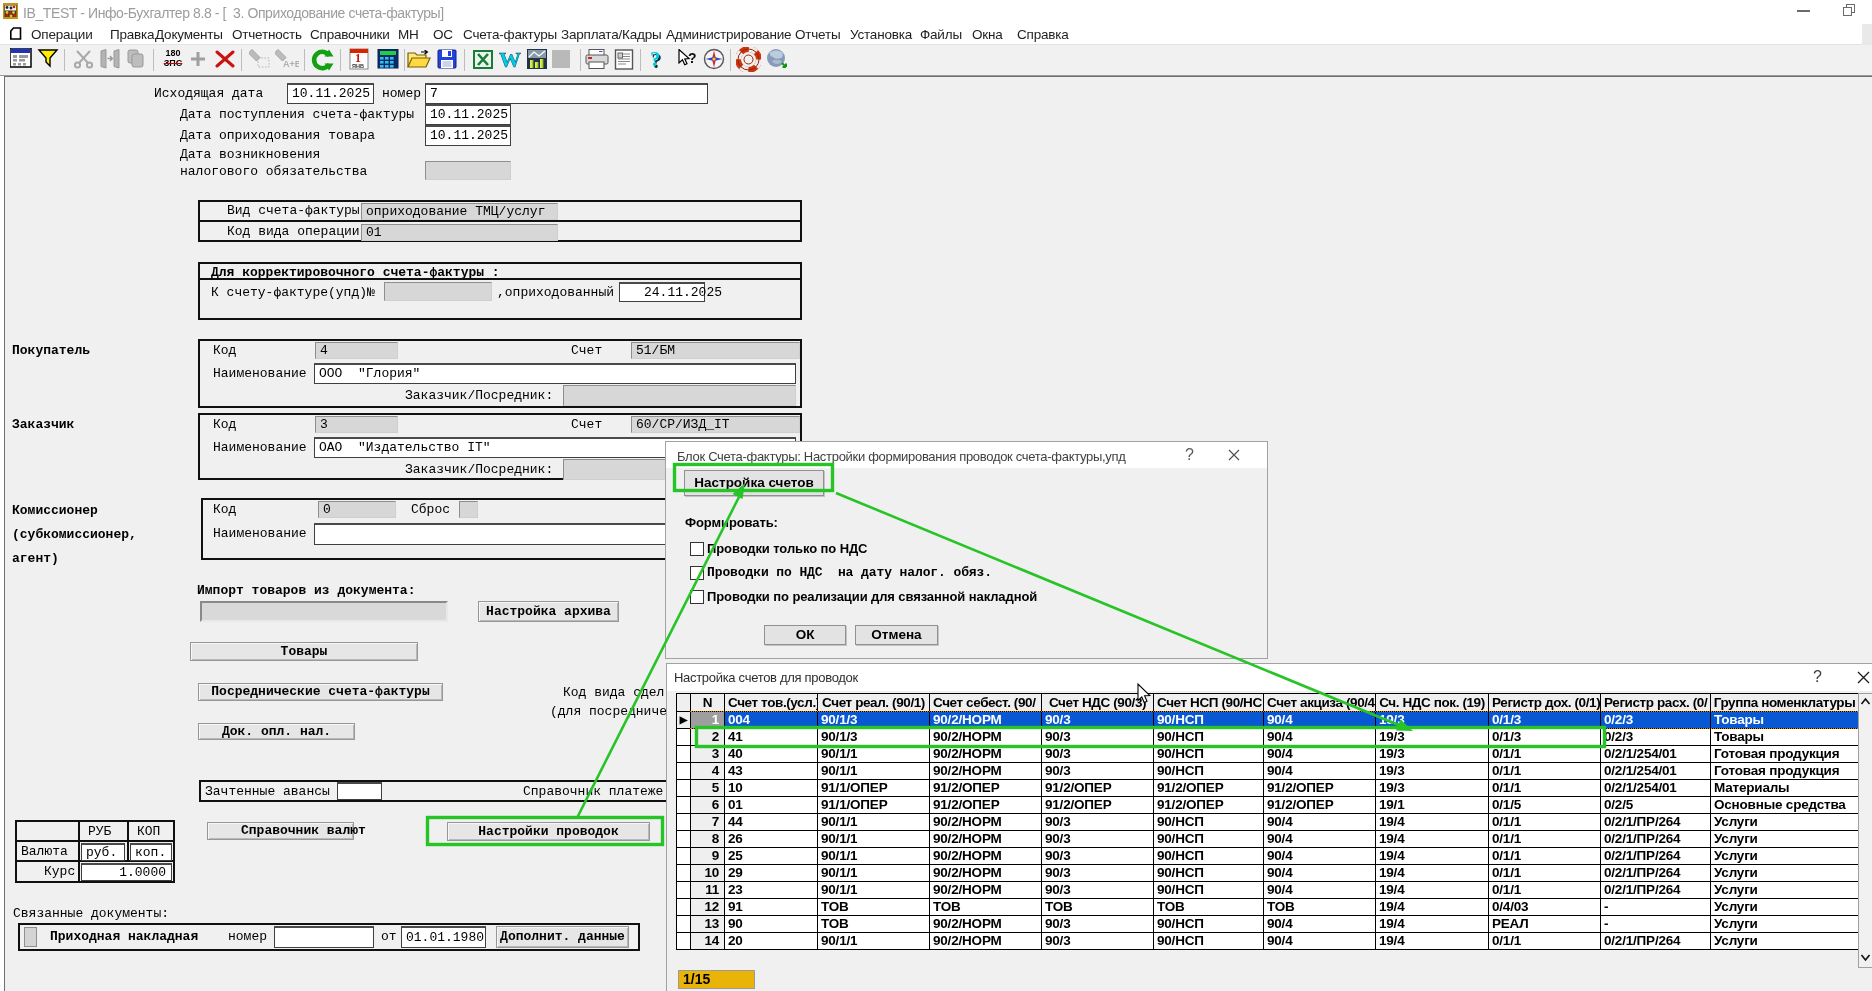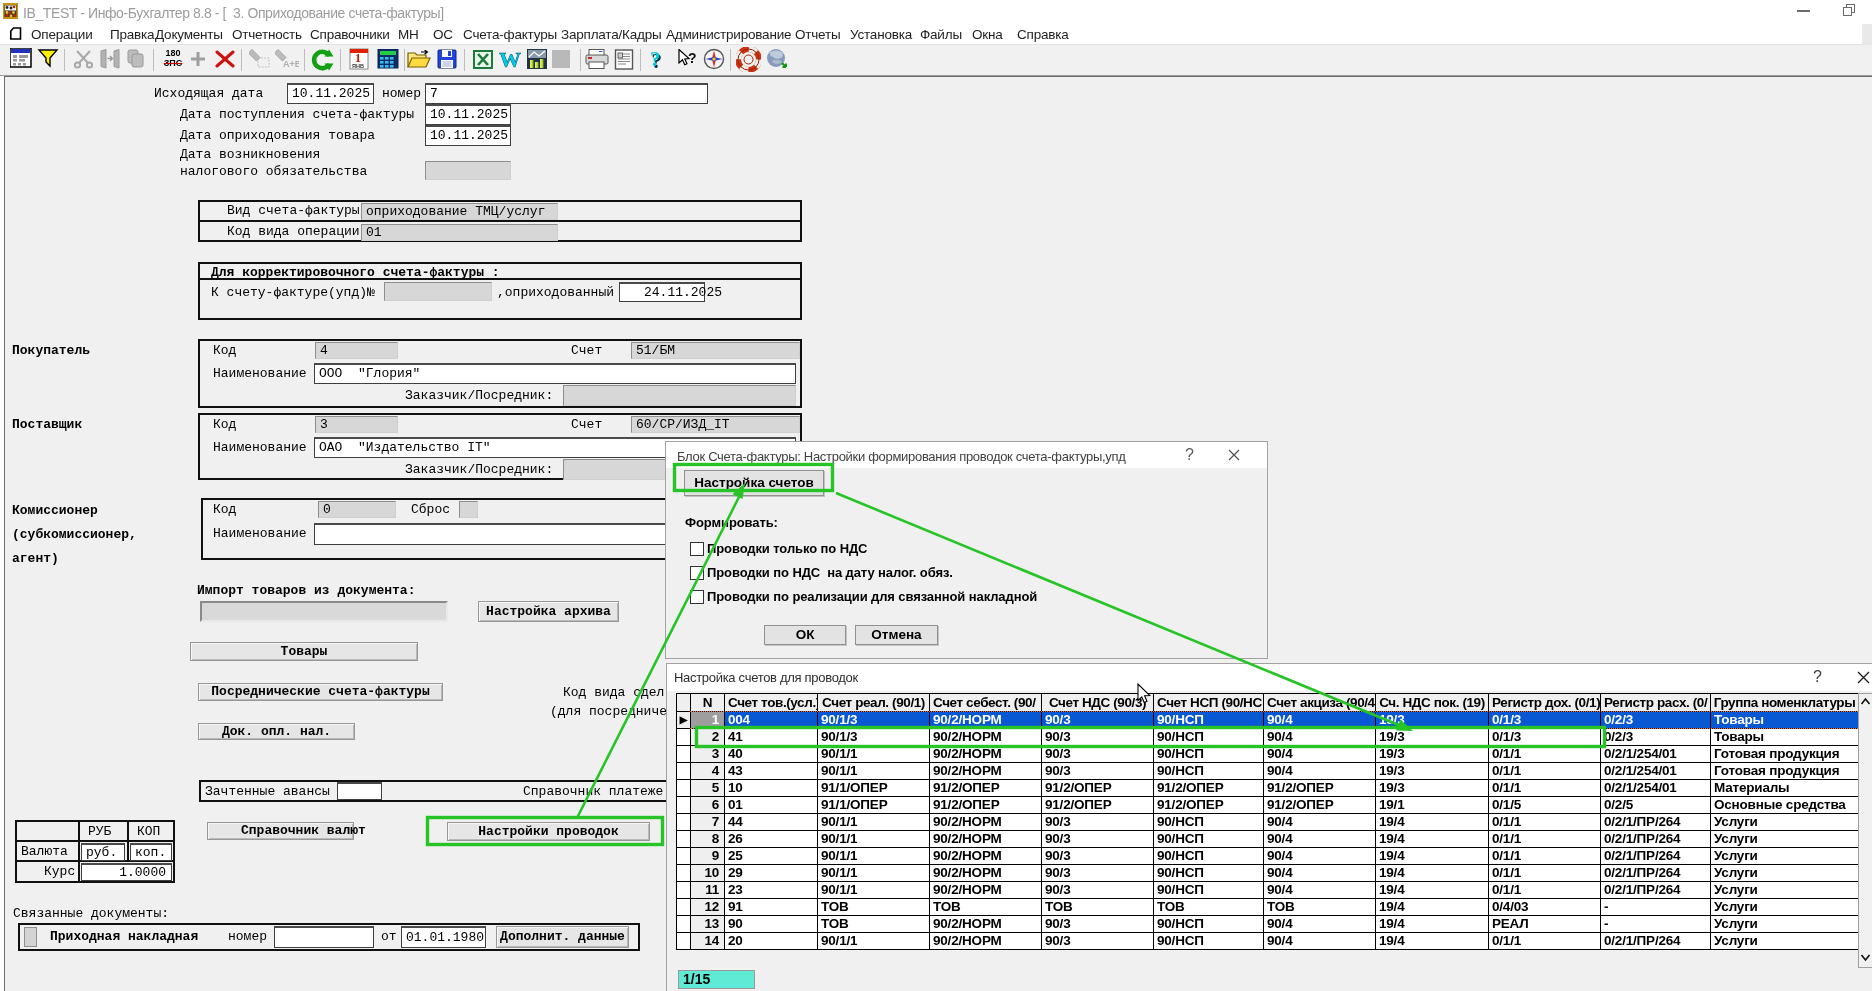--- a/index.html
+++ b/index.html
@@ -271,21 +271,21 @@
   <div class="bx" style="left:198px;top:339px;width:604px;height:69px;"></div>
   <div class="lbl" style="left:213px;top:345px;">Код</div>
   <div class="gf" style="left:315px;top:342px;width:83px;height:17px;line-height:15px;">4</div>
   <div class="lbl" style="left:571px;top:345px;">Счет</div>
   <div class="gf" style="left:631px;top:342px;width:169px;height:17px;line-height:15px;">51/БМ</div>
   <div class="lbl" style="left:213px;top:368px;">Наименование</div>
   <div class="fld" style="left:314px;top:363px;width:482px;height:21px;line-height:18px;">ООО  "Глория"</div>
   <div class="lbl" style="left:405px;top:390px;">Заказчик/Посредник:</div>
   <div class="gf" style="left:563px;top:385px;width:233px;height:21px;"></div>
 
-  <div class="lbl mb" style="left:12px;top:419px;">Поставщик</div>
+  <div class="lbl mb" style="left:12px;top:419px;">Заказчик</div>
   <div class="bx" style="left:198px;top:413px;width:604px;height:67px;"></div>
   <div class="lbl" style="left:213px;top:419px;">Код</div>
   <div class="gf" style="left:315px;top:416px;width:83px;height:17px;line-height:15px;">3</div>
   <div class="lbl" style="left:571px;top:419px;">Счет</div>
   <div class="gf" style="left:631px;top:416px;width:169px;height:17px;line-height:15px;">60/СР/ИЗД_IT</div>
   <div class="lbl" style="left:213px;top:442px;">Наименование</div>
   <div class="fld" style="left:314px;top:437px;width:482px;height:21px;line-height:18px;">ОАО  "Издательство IT"</div>
   <div class="lbl" style="left:405px;top:464px;">Заказчик/Посредник:</div>
   <div class="gf" style="left:563px;top:459px;width:233px;height:21px;"></div>
 
@@ -345,21 +345,21 @@
   <div class="abs sans" style="left:677px;top:449px;font-size:13px;letter-spacing:-0.3px;color:#414141;">Блок Счета-фактуры: Настройки формирования проводок счета-фактуры,упд</div>
   <div class="abs sans" style="left:1185px;top:446px;font-size:16px;color:#5a5a5a;">?</div>
   <svg class="abs" style="left:1228px;top:449px;" width="12" height="12" viewBox="0 0 12 12">
       <path d="M1 1 L11 11 M11 1 L1 11" stroke="#4f4f4f" stroke-width="1.2"></path>
     </svg>
   <div class="dlgbtn" style="left:684px;top:470px;width:140px;height:26px;line-height:24px;">Настройка счетов</div>
   <div class="abs sb" style="left:685px;top:515px;">Формировать:</div>
   <div class="cbx" style="left:690px;top:542px;"></div>
   <div class="abs sb" style="left:707px;top:541px;">Проводки только по НДС</div>
   <div class="cbx" style="left:690px;top:566px;"></div>
-  <div class="abs sb" style="left:707px;top:565px;">Проводки по НДС  на дату налог. обяз.</div>
+  <div class="abs sb" style="left:707px;top:565px;font-family:Liberation Mono, monospace;">Проводки по НДС  на дату налог. обяз.</div>
   <div class="cbx" style="left:690px;top:590px;"></div>
   <div class="abs sb" style="left:707px;top:589px;">Проводки по реализации для связанной накладной</div>
   <div class="dlgbtn" style="left:764px;top:625px;width:82px;height:20px;line-height:18px;">ОК</div>
   <div class="dlgbtn" style="left:855px;top:625px;width:83px;height:20px;line-height:18px;">Отмена</div>
 </div>
 <div id="tablewin">
   <div class="abs" style="left:666px;top:663px;width:1206px;height:328px;background:#f0f0f0;border:1px solid #a2a2a2;border-right:none;border-bottom:none;"></div>
   <div class="abs" style="left:667px;top:664px;width:1205px;height:27px;background:#fff;"></div>
   <div class="abs sans" style="left:674px;top:670px;font-size:13px;letter-spacing:-0.3px;color:#2e2e2e;">Настройка счетов для проводок</div>
   <div class="abs sans" style="left:1813px;top:668px;font-size:16px;color:#3c3c3c;">?</div>
@@ -594,21 +594,21 @@
         </tr>
   </tbody>
     </table>
   <div class="abs" style="left:1858px;top:693px;width:14px;height:275px;background:#f1f1f1;border:1px solid #9f9f9f;border-right:none;"></div>
   <svg class="abs" style="left:1860px;top:697px;" width="11" height="9" viewBox="0 0 11 9">
       <path d="M1.5 7 L5.5 2 L9.5 7" stroke="#111" stroke-width="1.6" fill="none"></path>
     </svg>
   <svg class="abs" style="left:1860px;top:953px;" width="11" height="9" viewBox="0 0 11 9">
       <path d="M1.5 2 L5.5 7 L9.5 2" stroke="#111" stroke-width="1.6" fill="none"></path>
     </svg>
-  <div class="abs" style="left:678px;top:970px;width:77px;height:19px;background:#5eead4;border:1px solid #9a9a9a;font-family:'Liberation Sans';font-weight:bold;font-size:14px;line-height:17px;padding-left:4px;">1/15</div>
+  <div class="abs" style="left:678px;top:970px;width:77px;height:19px;background:#eab308;border:1px solid #9a9a9a;font-family:'Liberation Sans';font-weight:bold;font-size:14px;line-height:17px;padding-left:4px;">1/15</div>
   <div class="abs" style="left:690px;top:711px;width:1168px;height:0;border-top:1.5px dotted #e07d00;"></div>
   <div class="abs" style="left:690px;top:728px;width:1168px;height:0;border-top:1.5px dotted #e07d00;"></div>
 </div>
 <svg id="overlay" class="abs" style="left:0;top:0;pointer-events:none;" width="1872" height="991" viewBox="0 0 1872 991">
   <g stroke="#27c427" fill="none">
     <rect x="674.5" y="464.5" width="158" height="26" stroke-width="3.4"></rect>
     <rect x="427.5" y="817.5" width="235" height="27" stroke-width="3.4"></rect>
     <rect x="696.5" y="727.5" width="908" height="19" stroke-width="3.4"></rect>
     <line x1="739" y1="497" x2="577" y2="818" stroke-width="2.6"></line>
     <line x1="836" y1="493" x2="1401" y2="726" stroke-width="2.6"></line>

